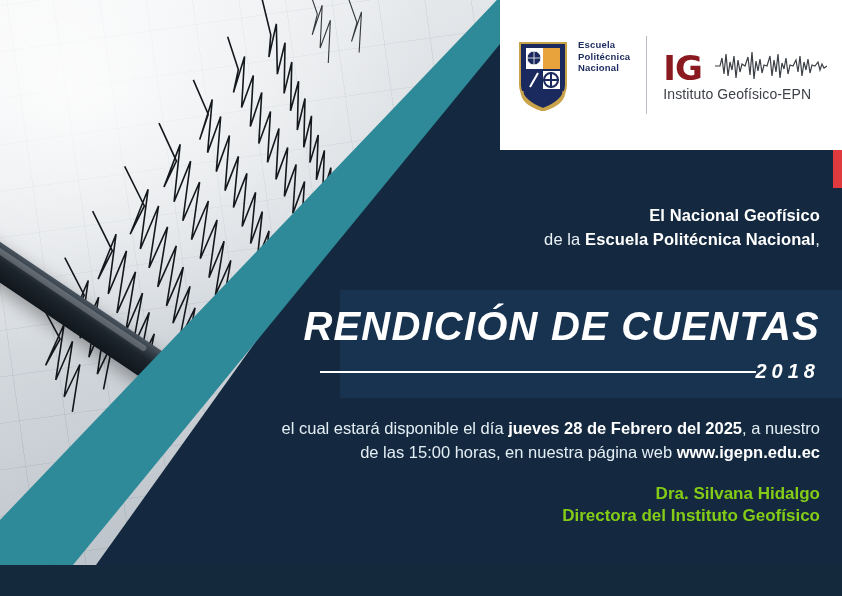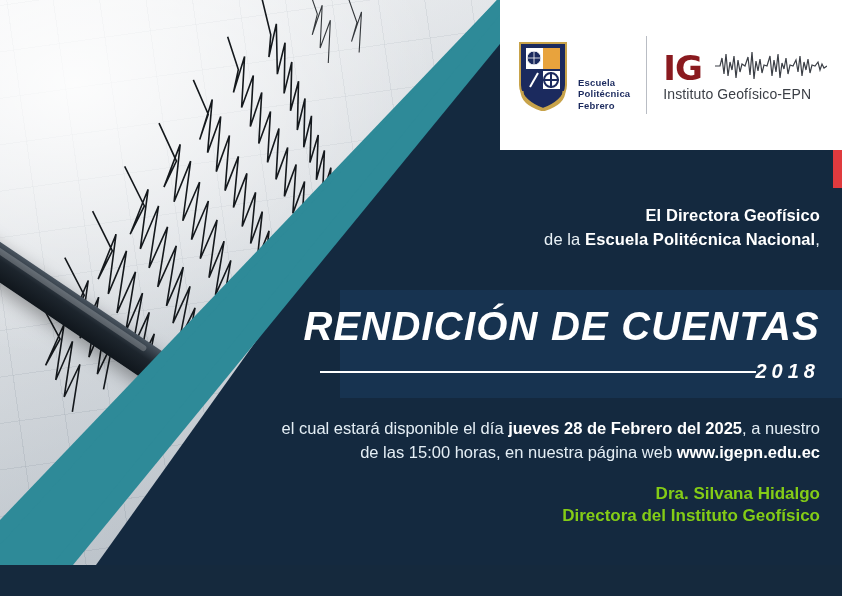--- a/index.html
+++ b/index.html
@@ -102,21 +102,21 @@
   
   .logos {
     position: absolute;
     left: 516px; top: 32px;
     display: flex;
     align-items: center;
     height: 86px;
   }
   .epn-logo {
     display: flex;
-    align-items: flex-end;
+    align-items: flex-start;
     gap: 8px;
   }
   .epn-shield {
     width: 54px; height: 72px;
     position: relative;
   }
   .epn-text {
     font-size: 9.5px;
     line-height: 11.5px;
     color: #1b2a5e;
@@ -299,21 +299,21 @@
           <circle cx="35" cy="41" r="7" fill="none" stroke="#1b2a5e" stroke-width="2"></circle>
           <path d="M35 33 V49 M27 41 H43" stroke="#1b2a5e" stroke-width="2"></path>
           <path d="M10 32 H27 V50 H10 Z" fill="#1b2a5e"></path>
           <path d="M14 48 L22 34" stroke="#ffffff" stroke-width="2"></path>
           <path d="M6 52 C6 62 17 68 27 71 C37 68 48 62 48 52" fill="none" stroke="#c8a34a" stroke-width="3"></path>
         </svg>
       </div>
       <div class="epn-text">
         <div>Escuela</div>
         <div>Politécnica</div>
-        <div>Febrero</div>
+        <div>Nacional</div>
       </div>
     </div>
 
     <div class="logo-divider"></div>
 
     <div class="ig-logo">
       <div class="ig-top">
         <span class="ig-mark">IG</span>
         <svg class="ig-wave" width="112" height="34" viewBox="0 0 112 34">
           <g stroke="#3b3f46" fill="none" stroke-width="1.2">
@@ -323,21 +323,21 @@
                      L81 12 L83 24 L85 8 L87 28 L89 14 L91 22 L93 11 L95 25 L97 17 L100 18
                      L103 14 L105 22 L107 16 L109 20 L112 18"></path>
           </g>
         </svg>
       </div>
       <div class="ig-sub">Instituto Geofísico-EPN</div>
     </div>
   </div>
 
   <div class="intro">
-    <div><b>El Directora Geofísico</b></div>
+    <div><b>El Nacional Geofísico</b></div>
     <div>
       <span>de la </span><b>Escuela Politécnica Nacional</b><span>,</span>
     </div>
   </div>
 
   <div class="title-band"></div>
   <div class="headline">RENDICIÓN DE CUENTAS</div>
   <div class="year-row">
     <div class="year-rule"></div>
     <div class="year">2018</div>

